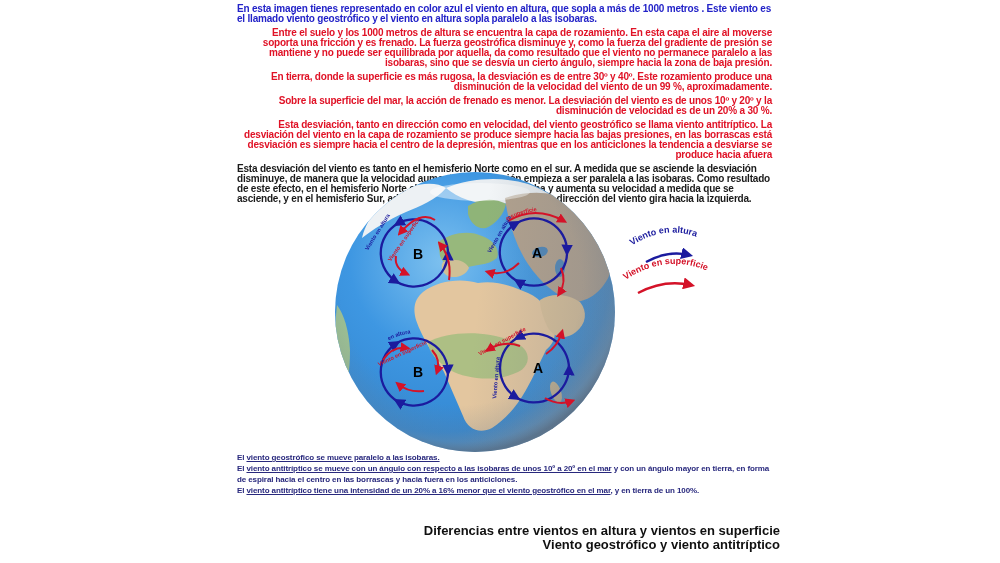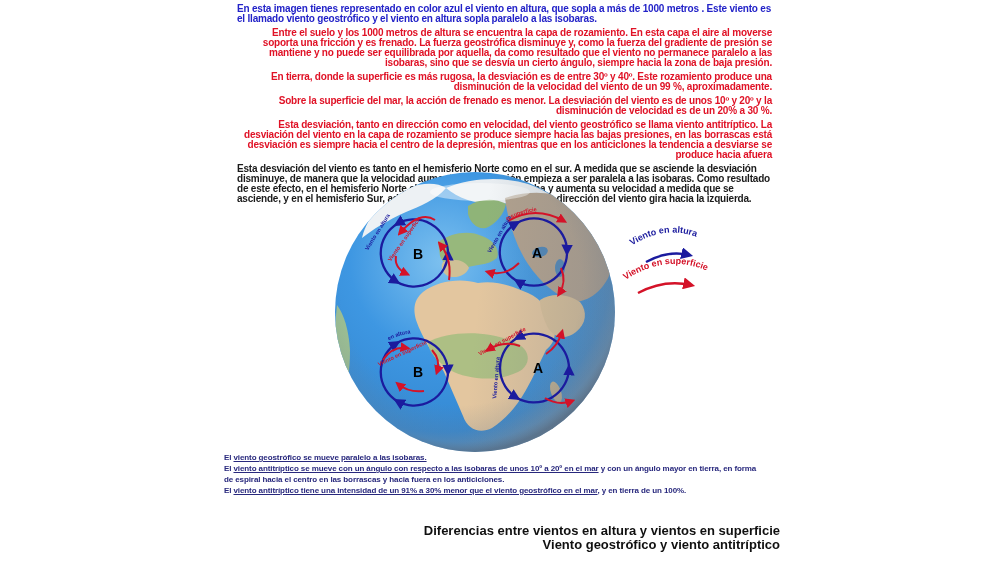--- a/index.html
+++ b/index.html
@@ -10,21 +10,21 @@
   .intro p{margin:0 0 4px 0;}
   .p-blue{color:#2323c8;}
   .p-red{color:#e01226;text-align:right;}
   .p-black{color:#1a1a1a;}
   .illus{position:absolute;left:0;top:0;width:1000px;height:563px;}
   .cell-letter{font-size:14px;font-weight:bold;fill:#000000;text-anchor:middle;}
   .lbl{font-size:5.6px;font-weight:bold;text-anchor:middle;letter-spacing:0;}
   .lbl-blue{fill:#1b1b9e;}
   .lbl-red{fill:#d41228;}
   .legend-text{font-size:9px;font-weight:bold;}
-  .conclusions{position:absolute;left:224px;top:452px;width:540px;
+  .conclusions{position:absolute;left:237px;top:452px;width:540px;
          font-size:8px;font-weight:bold;line-height:11px;letter-spacing:-0.1px;
          color:#28287d;}
   .conclusions .line{margin:0;}
   .conclusions .u{text-decoration:underline;}
   .doc-title{position:absolute;left:180px;top:524px;width:600px;text-align:right;
          font-size:13px;font-weight:bold;line-height:14px;color:#101010;}
 </style>
 </head>
 <body>
 
@@ -143,19 +143,19 @@
     <text class="legend-text" fill="#1b1b9e"><textPath href="#lg-b" startOffset="3%">Viento en altura</textPath></text>
     <path d="M646,262 Q668,250 689,255" stroke="#1b1b9e" stroke-width="2.4" marker-end="url(#mb)"></path>
     <text class="legend-text" fill="#d41228"><textPath href="#lg-r" startOffset="2%">Viento en superficie</textPath></text>
     <path d="M638,293 Q664,279 691,285" stroke="#d41228" stroke-width="2.4" marker-end="url(#mr)"></path>
   </g>
 </svg>
 
 <div class="conclusions">
   <div class="line"><span>El </span><span class="u">viento geostrófico se mueve paralelo a las isobaras.</span><span></span></div>
   <div class="line"><span>El </span><span class="u">viento antitríptico se mueve con un ángulo con respecto a las isobaras de unos 10º a 20º en el mar</span><span> y con un ángulo mayor en tierra, en forma de espiral hacia el centro en las borrascas y hacia fuera en los anticiclones.</span></div>
-  <div class="line"><span>El </span><span class="u">viento antitríptico tiene una intensidad de un 91% a 30% menor que el viento geostrófico en el mar</span><span>, y en tierra de un 100%.</span></div>
+  <div class="line"><span>El </span><span class="u">viento antitríptico tiene una intensidad de un 20% a 16% menor que el viento geostrófico en el mar</span><span>, y en tierra de un 100%.</span></div>
 </div>
 
 <div class="doc-title">
   <div>Diferencias entre vientos en altura y vientos en superficie</div>
   <div>Viento geostrófico y viento antitríptico</div>
 </div>
 
 </body></html>

